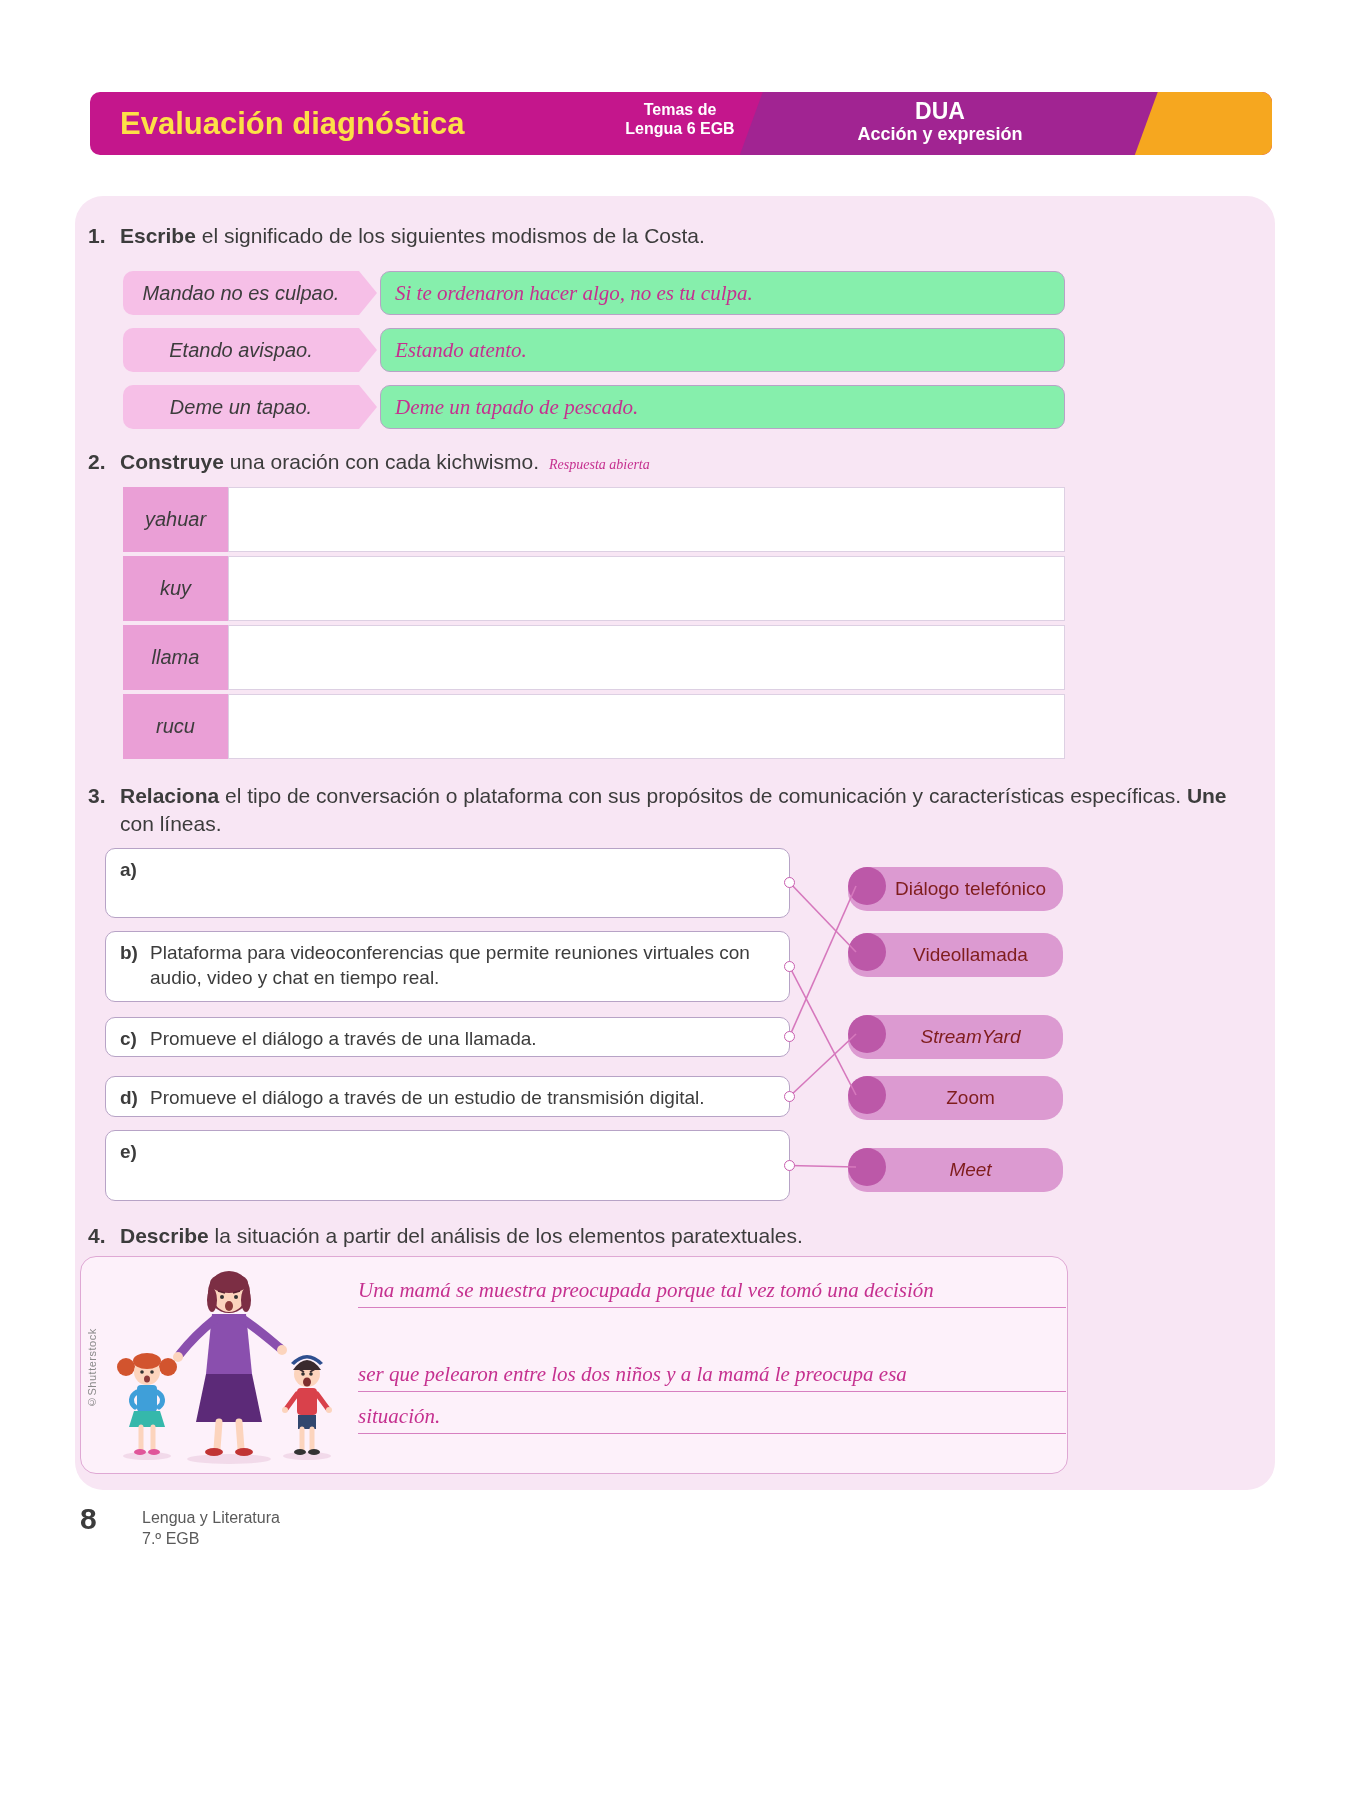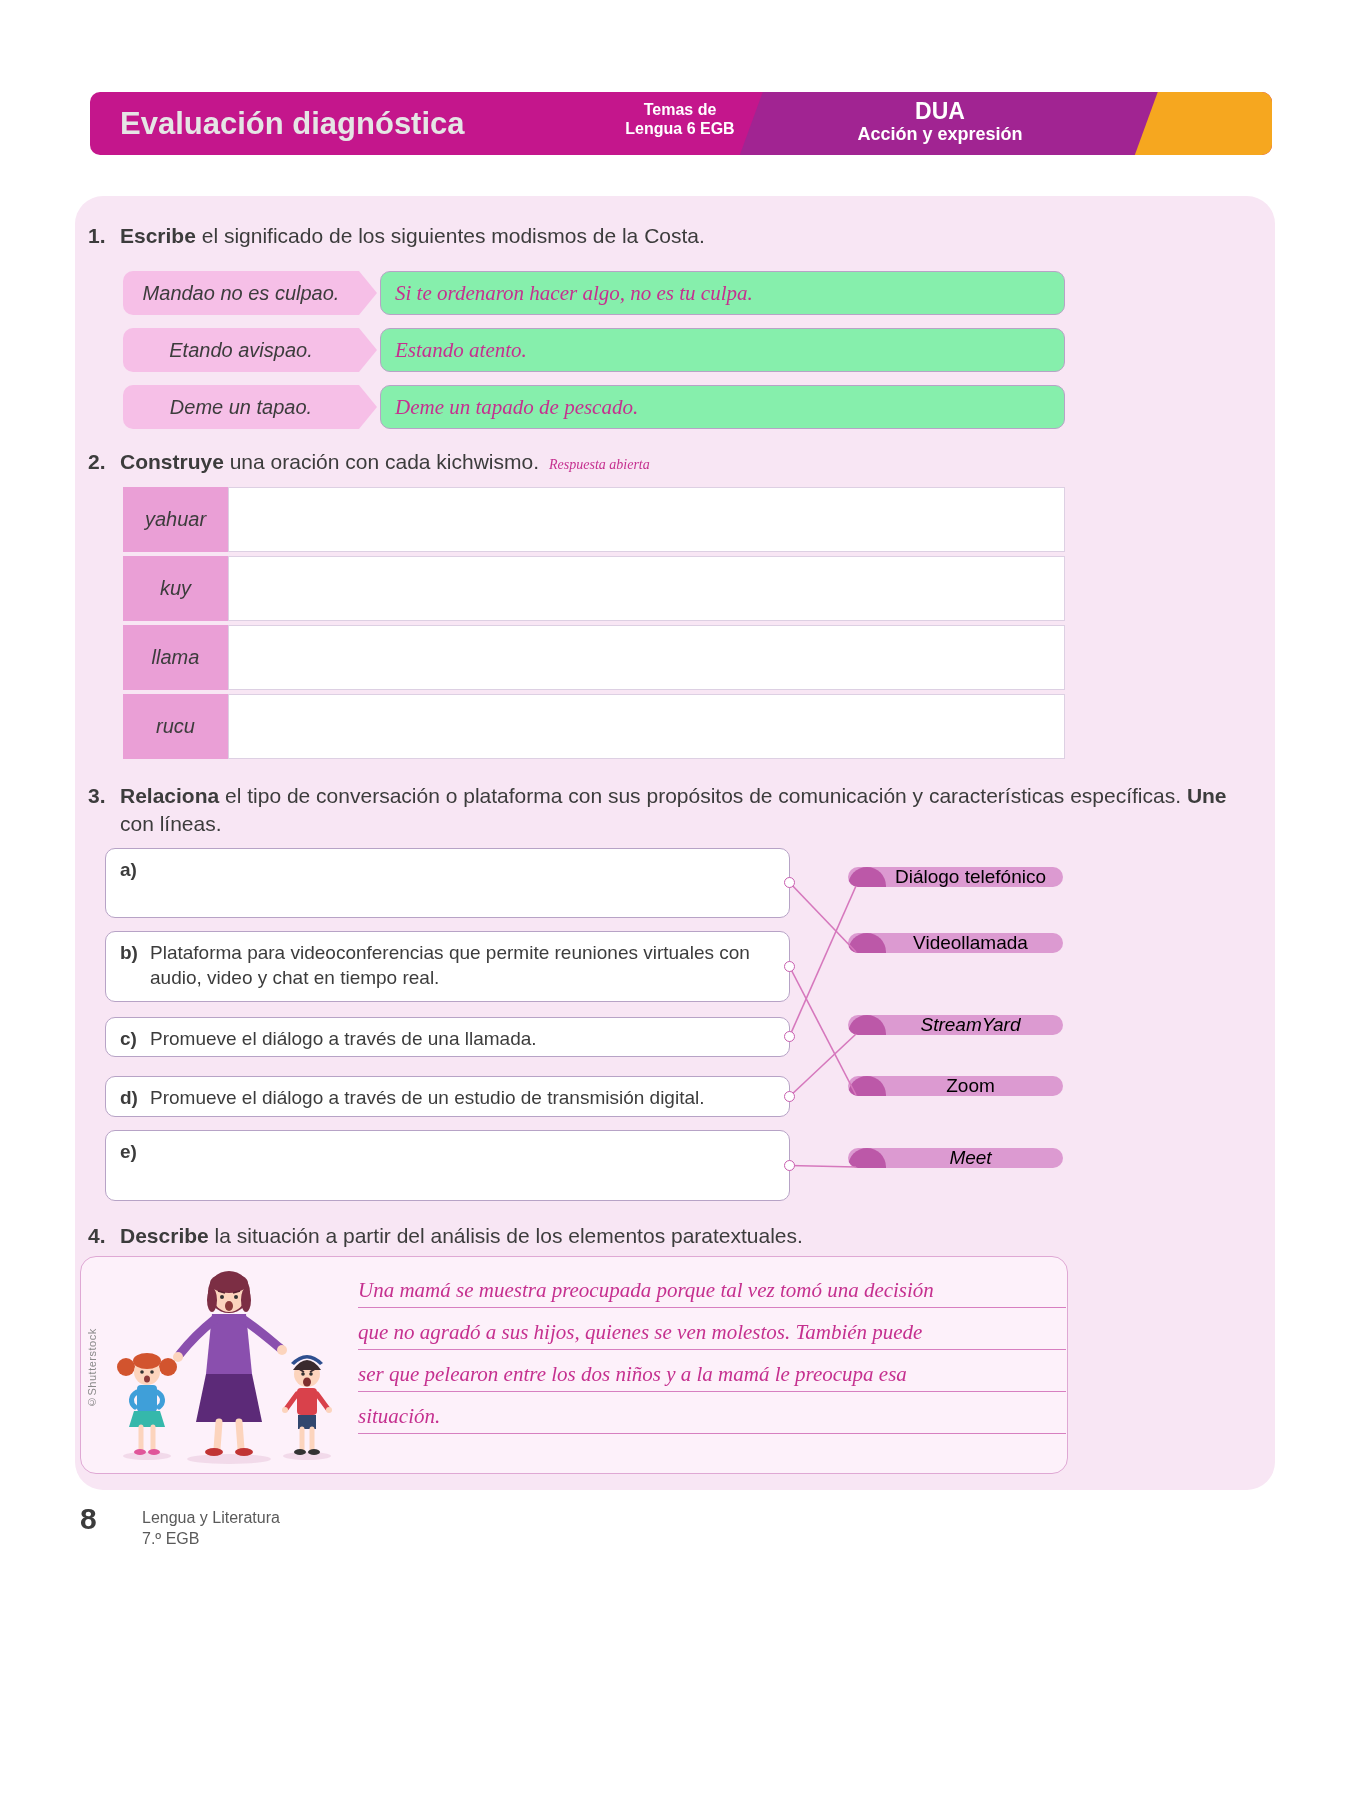--- a/index.html
+++ b/index.html
@@ -17,21 +17,21 @@
   .banner-purple {
     position:absolute; left:660px; top:-10px; width:430px; height:90px;
     background:#a12492; transform:skewX(-20deg); z-index:1;
   }
   .banner-orange {
     position:absolute; left:1055px; top:-10px; width:240px; height:90px;
     background:#f6a71f; transform:skewX(-20deg); z-index:2;
   }
   .banner-title {
     position:absolute; left:30px; top:0; height:63px; line-height:63px;
-    color:#e5e5e5; font-size:31px; font-weight:bold; z-index:3;text-align:center;
+    color:#fde047; font-size:31px; font-weight:bold; z-index:3;text-align:center;
   }
   .banner-subject {
     position:absolute; left:420px; top:8px; width:340px; text-align:center;
     color:#fff; font-size:16px; font-weight:bold; line-height:1.2; z-index:3;
   }
   .banner-dua {
     position:absolute; left:680px; top:6px; width:340px; text-align:center;
     color:#fff; z-index:3;
   }
   .banner-dua .dua-main { font-size:23px; font-weight:bold; line-height:1.15; }
@@ -88,23 +88,23 @@
     border:1px solid #b7a3c6; border-radius:10px; display:flex;
     padding:9px 14px; font-size:19px; line-height:1.3; z-index:4;
   }
   .mletter { flex:0 0 30px; font-weight:bold; }
   .mtext { flex:1; }
   .conn-circle {
     position:absolute; left:784px; width:11px; height:11px; border-radius:50%;
     background:#ffffff; border:1.6px solid #c95fb0; z-index:6;
   }
   .pill {
-    position:absolute; left:848px; width:215px; height:20px; background:#dc9ad1;
+    position:absolute; left:848px; width:215px; height:44px; background:#dc9ad1;
     border-radius:19px; display:flex; align-items:center; justify-content:center;
-    padding-left:30px; font-size:19px; color:#000000; z-index:4; overflow:hidden;
+    padding-left:30px; font-size:19px; color:#7f1d1d; z-index:4; overflow:hidden;
   }
   .pill::before {
     content:""; position:absolute; left:0; top:0; width:38px; height:38px;
     border-radius:50%; background:#bc58a8;
   }
   .pill.it { font-style:italic; }
   #match-svg { position:absolute; left:0; top:0; width:1350px; height:1800px; z-index:5; pointer-events:none; }
 
   
   .q4box {
@@ -282,21 +282,20 @@
       <circle cx="181" cy="148" r="3" fill="#fcd4bd"></circle>
       <circle cx="225" cy="148" r="3" fill="#fcd4bd"></circle>
       <rect x="194" y="153" width="18" height="14" fill="#31476e"></rect>
       <path d="M198 167 L198 188 M208 167 L208 188" stroke="#fcd4bd" stroke-width="5" stroke-linecap="round"></path>
       <ellipse cx="196" cy="190" rx="6" ry="3" fill="#333"></ellipse>
       <ellipse cx="210" cy="190" rx="6" ry="3" fill="#333"></ellipse>
     </g>
   </svg>
 
   <div class="ansline hand" style="top:1268px;">Una mamá se muestra preocupada porque tal vez tomó una decisión</div>
-  <div class="ansline hand" style="top:1310px;">que no agradó a sus hijos, quienes se ven molestos. También puede</div>
   <div class="ansline hand" style="top:1352px;">ser que pelearon entre los dos niños y a la mamá le preocupa esa</div>
   <div class="ansline hand" style="top:1394px;">situación.</div>
 
   <div class="page-num">8</div>
   <div class="footer-text">
     <div>Lengua y Literatura</div>
     <div>7.º EGB</div>
   </div>
 
 </div>

